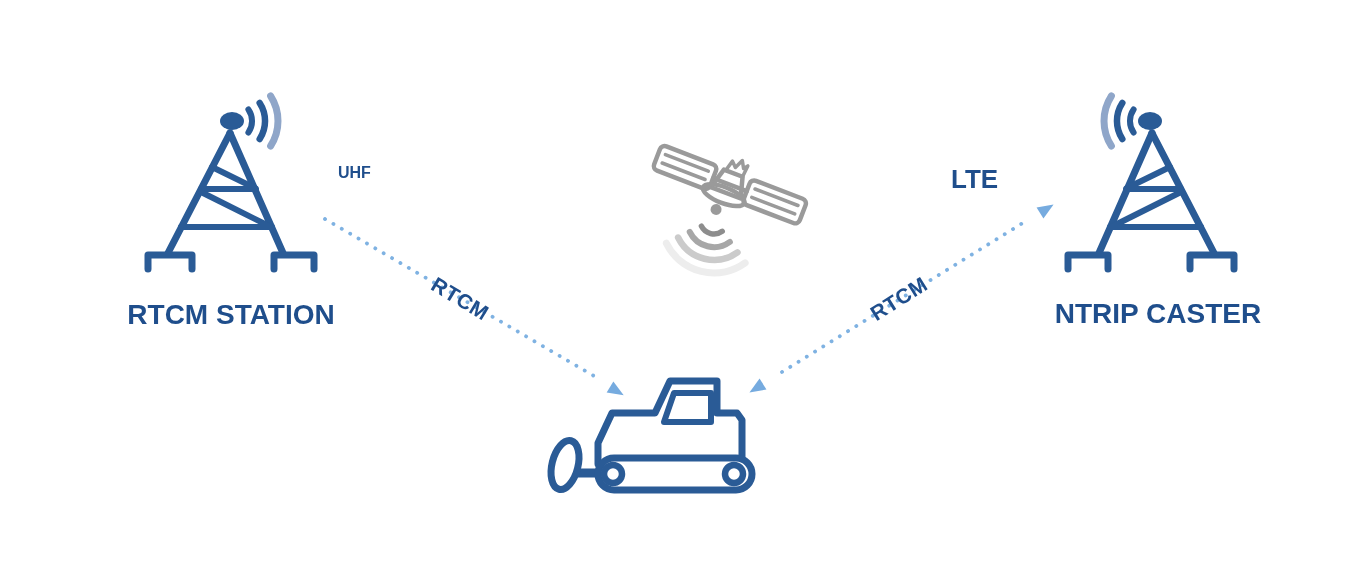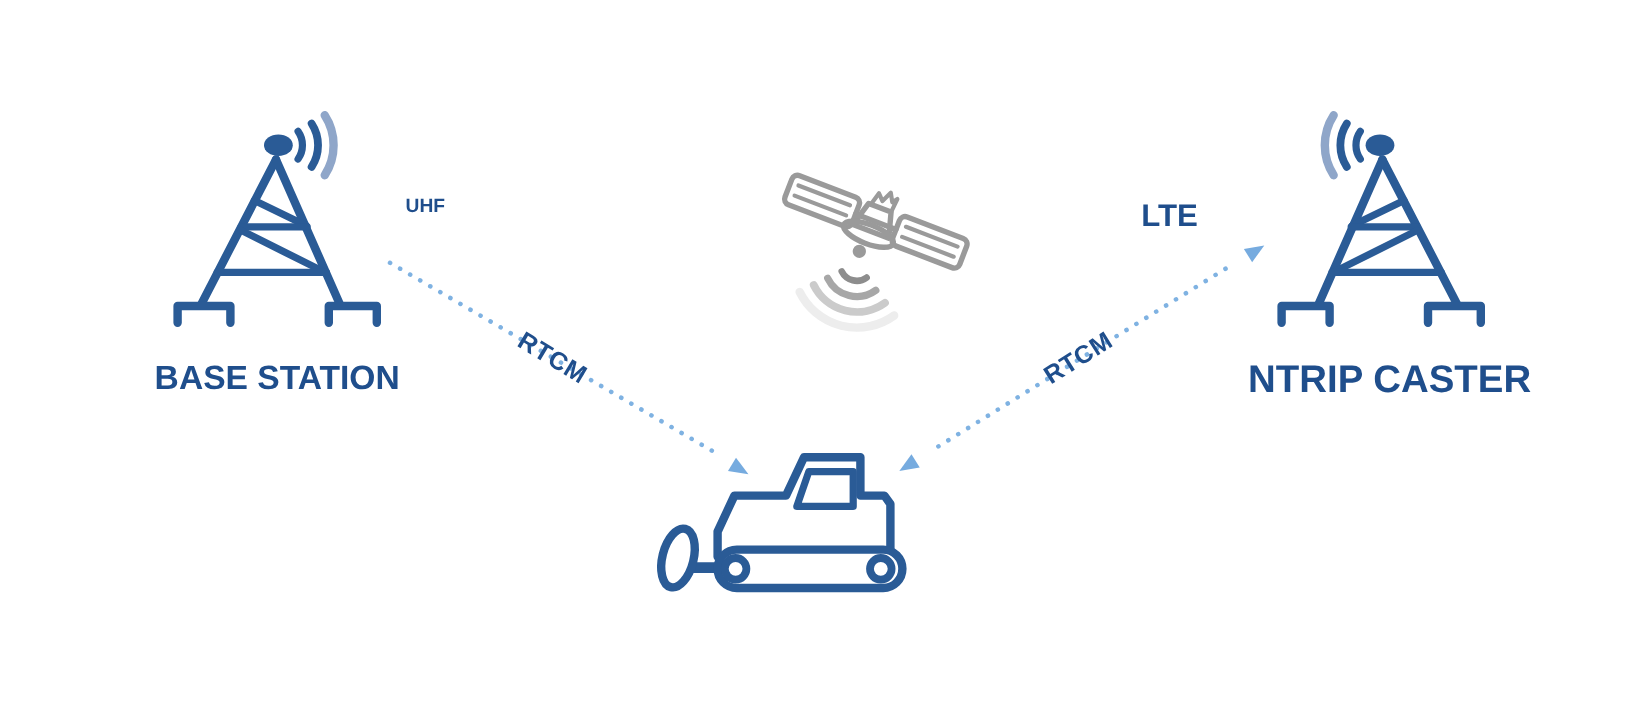--- a/index.html
+++ b/index.html
@@ -37,21 +37,21 @@
   #bulldozer .wheel{fill:#ffffff;stroke:#2a5b96;stroke-width:6.5;}
 
   
   #links{left:0;top:0;width:1366px;height:586px;pointer-events:none;}
   .dots{fill:none;stroke:#7fb2e2;stroke-width:3.8;stroke-linecap:round;stroke-dasharray:0.1 9.6;}
   .arrowhead{fill:#76abdf;stroke:none;}
 
   
   .lbl{position:absolute;color:#1f4e8c;font-weight:700;white-space:nowrap;}
   #rtk-label{left:96px;top:296px;width:270px;text-align:center;font-size:28px;line-height:37px;}
-  #ntrip-label{left:1008px;top:298px;width:300px;text-align:center;font-size:32px;}
+  #ntrip-label{left:1008px;top:298px;width:300px;text-align:center;font-size:28px;}
   #uhf-label{left:338px;top:164px;font-size:16px;}
   #lte-label{left:951px;top:164px;font-size:26px;}
   .rtcm{font-size:21px;letter-spacing:.5px;}
   #rtcm-uhf{left:460px;top:299px;transform:translate(-50%,-50%) rotate(31deg);}
   #rtcm-lte{left:899px;top:299px;transform:translate(-50%,-50%) rotate(-32deg);}
 </style>
 </head>
 <body>
 
 <div class="canvas">
@@ -119,21 +119,21 @@
     <path class="bz-arm" d="M28 101 L56 101"></path>
     <ellipse class="bz" cx="20" cy="93" rx="13" ry="25" transform="rotate(14 20 93)"></ellipse>
     <path class="bz" d="M53 92 V71 L67 41 H110 L125 9 H172 V41 H192 L197 48 V92 Z"></path>
     <path class="bz-thin" d="M119 50 L129 21 H166 V50 Z"></path>
     <rect class="bz" x="53" y="86" width="154" height="32" rx="16"></rect>
     <circle class="wheel" cx="68" cy="102" r="9"></circle>
     <circle class="wheel" cx="189" cy="102" r="9"></circle>
   </svg>
 
   <div id="rtk-label" class="lbl">
-    <div>BASE STATION</div>
+    <div>RTCM STATION</div>
   </div>
 
   <div id="ntrip-label" class="lbl">NTRIP CASTER</div>
 
   <div id="uhf-label" class="lbl">UHF</div>
 
   <div id="lte-label" class="lbl">LTE</div>
 
   <div id="rtcm-uhf" class="lbl rtcm">RTCM</div>
 

